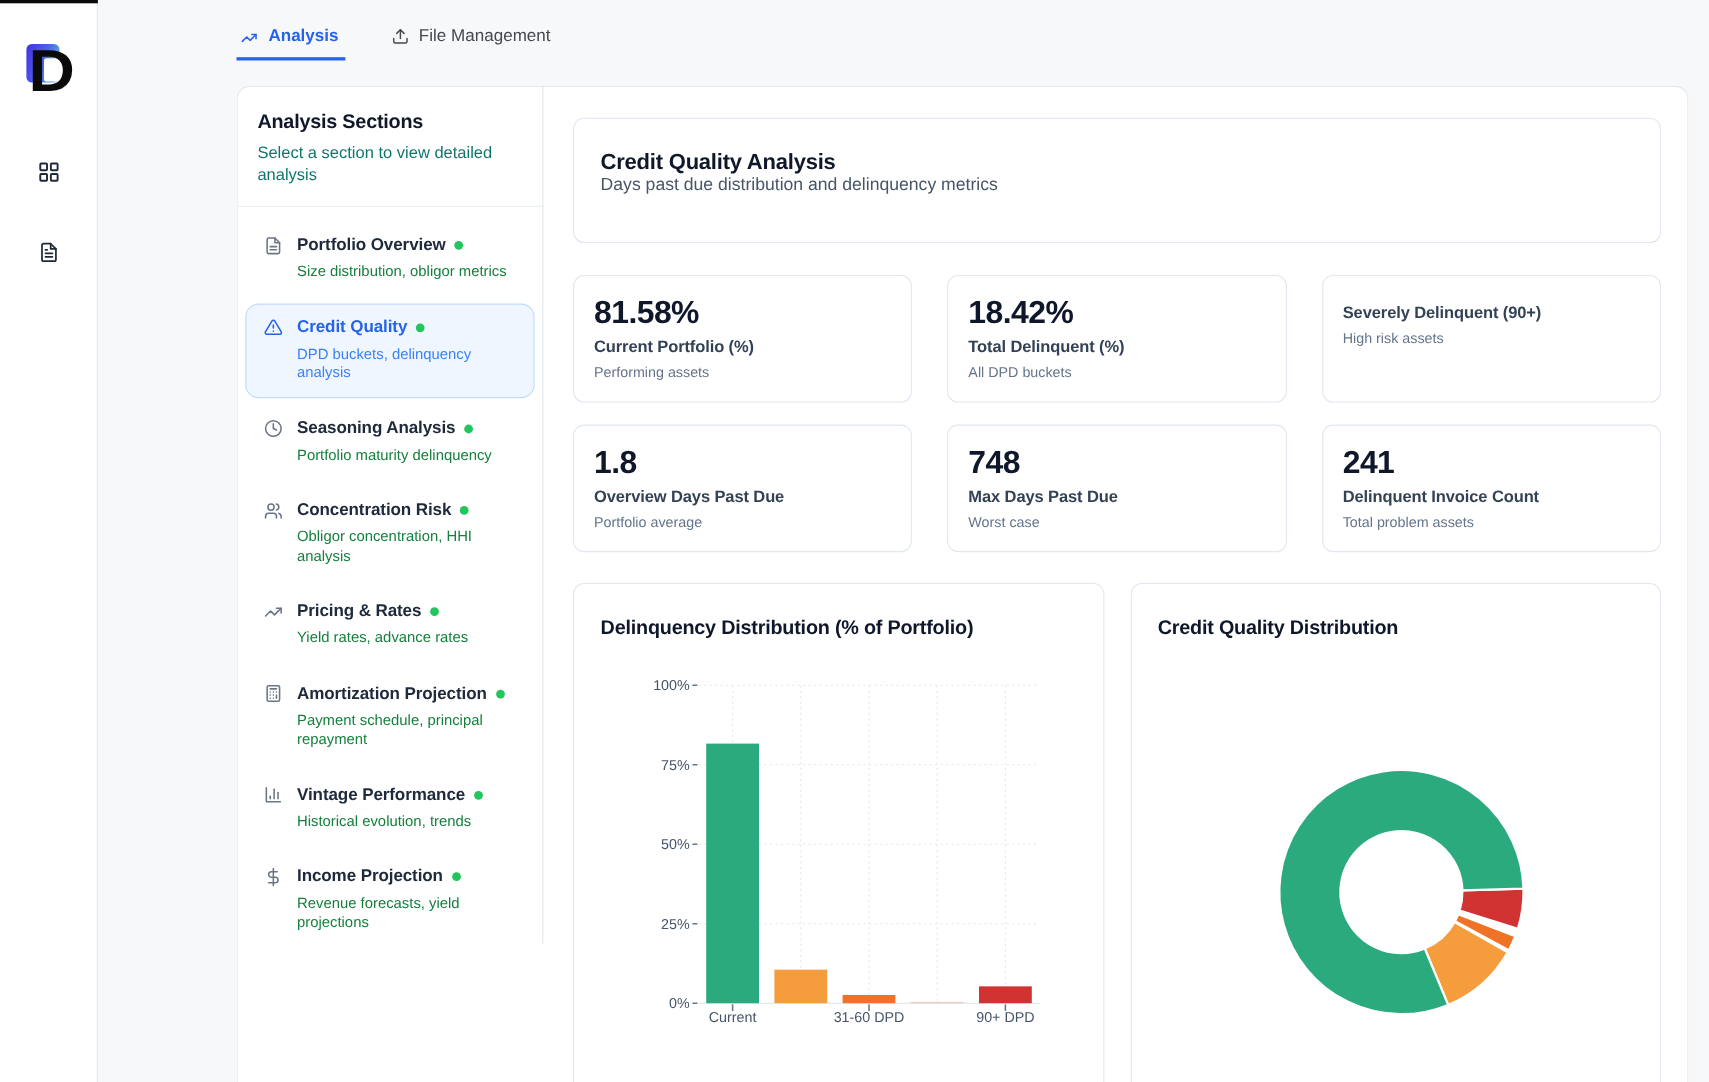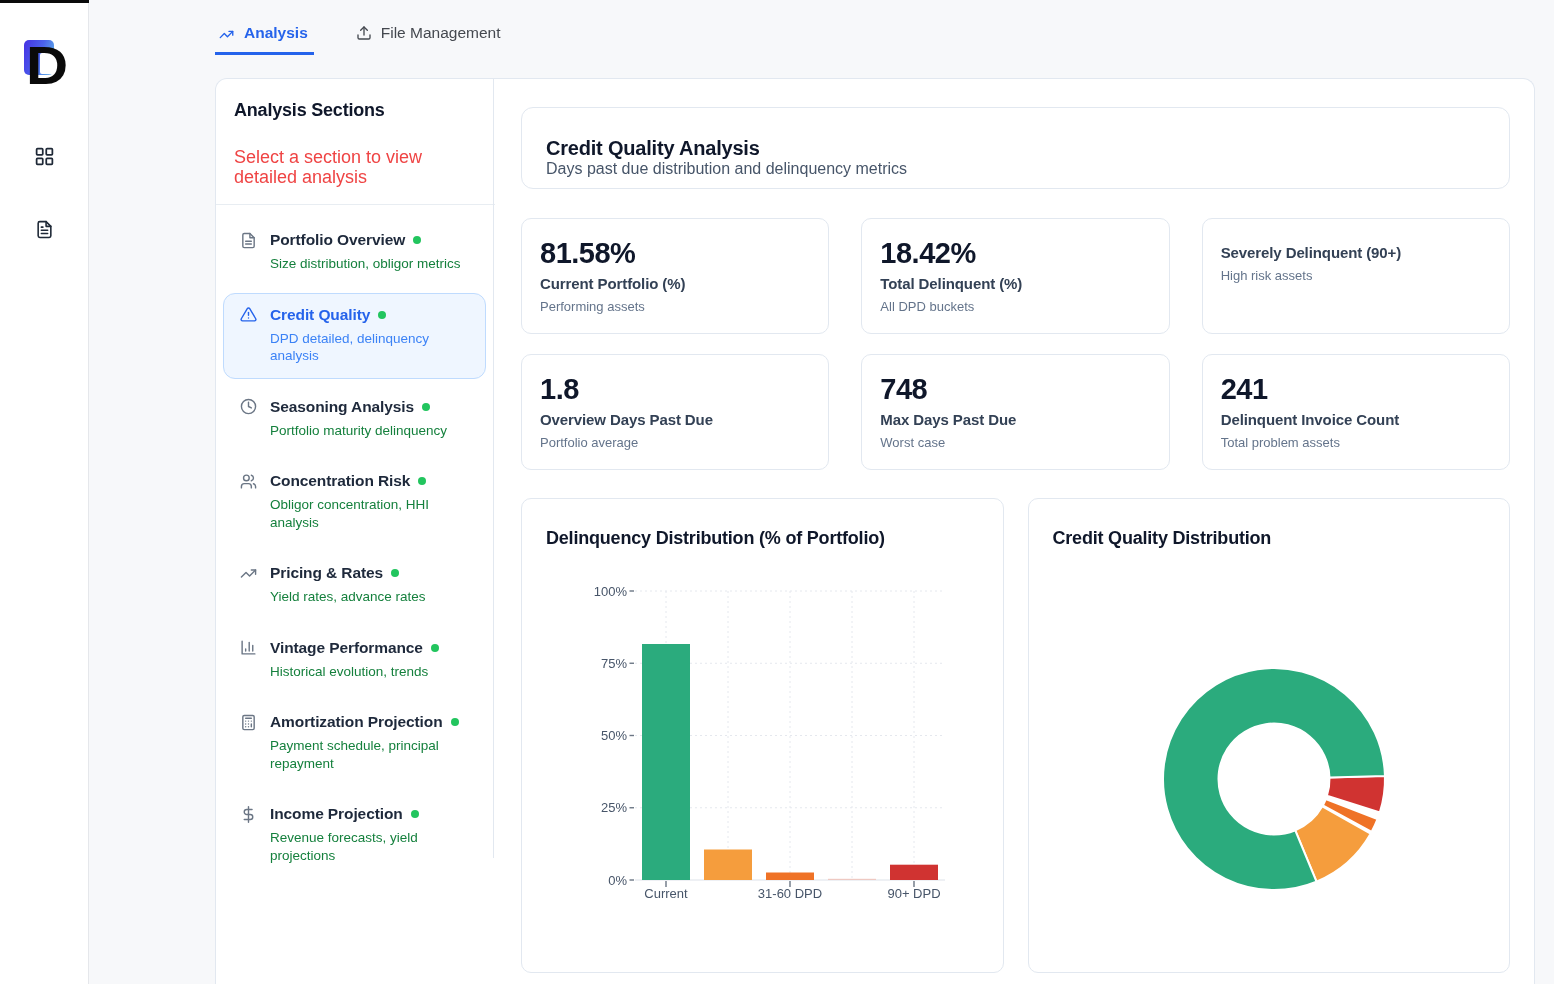--- a/index.html
+++ b/index.html
@@ -12,35 +12,35 @@
 .sideicon { position:absolute; left:34px; width:21px; height:21px; color:#1f2937; }
 main { margin-left:90px; }
 .tabs { display:flex; padding:14px 0 0 125px; height:78px; }
 .tab { display:flex; align-items:flex-end; gap:10px; font-size:15.5px; padding:7px 6px 10px 4px; font-weight:bold; height:41px; color:#2563eb; border-bottom:3px solid #2563eb; }
 .tab2 { display:flex; align-items:center; gap:9px; font-size:15.5px; color:#44484f; margin-left:42px; padding:7px 6px 10px 0; height:41px; }
 .container { position:absolute; left:215px; top:78px; width:1320px; height:906px; background:#ffffff; border:1px solid #e2e8f0; border-bottom:none; border-radius:12px 12px 0 0; display:flex; }
 .nav { width:279px; flex:none; }
 .navb { position:absolute; left:215px; top:78px; width:279px; height:780px; border-right:1px solid #e2e8f0; pointer-events:none; }
 .navhead { padding:21px 18px 17px 18px; border-bottom:1px solid #e8edf2; }
 .navhead h2 { font-size:18px; font-weight:bold; color:#0f172a; letter-spacing:-0.2px; }
-.navhead p { margin-top:26px; font-size:18px; color:#ef4444; line-height:20px; }
+.navhead p { margin-top:9px; font-size:15px; color:#0f766e; line-height:20px; }
 .navlist { padding:13px 9px 0 7px; }
 .item { padding:12px 12px 13px 16px; border:1px solid transparent; border-radius:12px; margin-bottom:6px; }
 .item.active { background:#eff6ff; border-color:#bfdbfe; }
 .irow { display:flex; align-items:center; gap:13px; }
 .irow svg { width:17px; height:17px; flex:none; color:#6b7685; }
 .item.active .irow svg { color:#2563eb; }
 .ititle { font-size:15.5px; font-weight:bold; color:#1e293b; letter-spacing:-0.1px; }
 .item.active .ititle { color:#2563eb; }
 .dot { width:8px; height:8px; border-radius:50%; background:#22c55e; margin-left:-5px; flex:none; }
 .isub { margin-top:6px; padding-left:30px; font-size:13.5px; color:#15803d; line-height:17.5px; }
 .item.active .isub { color:#3b82f6; }
 .content { flex:1; min-width:0; padding:28px 24px 0 26px; }
 .card { background:#fff; border:1px solid #e2e8f0; border-radius:10px; }
-.hcard { padding:29px 26px 26px 24px; margin-bottom:29px; height:82px;border-radius:12px; }
+.hcard { padding:29px 26px 26px 24px; margin-bottom:29px; height:114px; }
 .hcard h1 { font-size:20px; font-weight:bold; color:#0f172a; letter-spacing:-0.2px; }
 .hcard p { margin-top:0; font-size:16px; color:#475569; }
 .metrics { display:grid; grid-template-columns:1fr 1fr 1fr; gap:20px 32px; margin-bottom:28px; }
 .mcard { padding:19px 18px; height:116px; }
 .mval { font-size:29px; font-weight:bold; color:#0f172a; line-height:31px; letter-spacing:-0.5px; }
 .mlabel { margin-top:5px; font-size:15px; font-weight:bold; color:#334155; line-height:20px; letter-spacing:-0.1px; }
 .msub { margin-top:4px; font-size:13px; color:#64748b; line-height:18px; }
 .charts { display:grid; grid-template-columns:1fr 1fr; gap:24px; }
 .ccard { height:475px; padding:26px 26px 26px 24px; position:relative; min-width:0; }
 .ccard h3 { font-size:18px; font-weight:bold; color:#0f172a; letter-spacing:-0.2px; margin-top:3px; }
@@ -108,21 +108,21 @@
         <div class="item active">
           <div class="irow">
               <svg viewBox="0 0 24 24" fill="none" stroke="currentColor" stroke-width="2" stroke-linecap="round" stroke-linejoin="round">
                 <path d="M10.29 3.86L1.82 18a2 2 0 0 0 1.71 3h16.94a2 2 0 0 0 1.71-3L13.71 3.86a2 2 0 0 0-3.42 0z"></path>
                 <line x1="12" y1="9" x2="12" y2="13"></line>
                 <line x1="12" y1="17" x2="12.01" y2="17"></line>
               </svg>
               <span class="ititle">Credit Quality</span>
               <span class="dot"></span>
             </div>
-          <div class="isub">DPD detailed, delinquency analysis</div>
+          <div class="isub">DPD buckets, delinquency analysis</div>
         </div>
         <div class="item">
           <div class="irow">
               <svg viewBox="0 0 24 24" fill="none" stroke="currentColor" stroke-width="2" stroke-linecap="round" stroke-linejoin="round">
                 <circle cx="12" cy="12" r="10"></circle>
                 <polyline points="12 6 12 12 16 14"></polyline>
               </svg>
               <span class="ititle">Seasoning Analysis</span>
               <span class="dot"></span>
             </div>
@@ -144,52 +144,52 @@
         <div class="item">
           <div class="irow">
               <svg viewBox="0 0 24 24" fill="none" stroke="currentColor" stroke-width="2" stroke-linecap="round" stroke-linejoin="round">
                 <polyline points="22 7 13.5 15.5 8.5 10.5 2 17"></polyline>
                 <polyline points="16 7 22 7 22 13"></polyline>
               </svg>
               <span class="ititle">Pricing &amp; Rates</span>
               <span class="dot"></span>
             </div>
           <div class="isub">Yield rates, advance rates</div>
-        </div>
-        <div class="item">
-          <div class="irow">
-              <svg viewBox="0 0 24 24" fill="none" stroke="currentColor" stroke-width="2" stroke-linecap="round" stroke-linejoin="round">
-                <path d="M3 3v18h18"></path>
-                <path d="M18 17V9"></path>
-                <path d="M13 17V5"></path>
-                <path d="M8 17v-3"></path>
-              </svg>
-              <span class="ititle">Vintage Performance</span>
-              <span class="dot"></span>
-            </div>
-          <div class="isub">Historical evolution, trends</div>
         </div>
         <div class="item">
           <div class="irow">
               <svg viewBox="0 0 24 24" fill="none" stroke="currentColor" stroke-width="2" stroke-linecap="round" stroke-linejoin="round">
                 <rect x="4" y="2" width="16" height="20" rx="2"></rect>
                 <line x1="8" y1="6" x2="16" y2="6"></line>
                 <line x1="16" y1="14" x2="16" y2="18"></line>
                 <path d="M16 10h.01"></path>
                 <path d="M12 10h.01"></path>
                 <path d="M8 10h.01"></path>
                 <path d="M12 14h.01"></path>
                 <path d="M8 14h.01"></path>
                 <path d="M12 18h.01"></path>
                 <path d="M8 18h.01"></path>
               </svg>
               <span class="ititle">Amortization Projection</span>
               <span class="dot"></span>
             </div>
           <div class="isub">Payment schedule, principal repayment</div>
+        </div>
+        <div class="item">
+          <div class="irow">
+              <svg viewBox="0 0 24 24" fill="none" stroke="currentColor" stroke-width="2" stroke-linecap="round" stroke-linejoin="round">
+                <path d="M3 3v18h18"></path>
+                <path d="M18 17V9"></path>
+                <path d="M13 17V5"></path>
+                <path d="M8 17v-3"></path>
+              </svg>
+              <span class="ititle">Vintage Performance</span>
+              <span class="dot"></span>
+            </div>
+          <div class="isub">Historical evolution, trends</div>
         </div>
         <div class="item">
           <div class="irow">
               <svg viewBox="0 0 24 24" fill="none" stroke="currentColor" stroke-width="2" stroke-linecap="round" stroke-linejoin="round">
                 <line x1="12" y1="1" x2="12" y2="23"></line>
                 <path d="M17 5H9.5a3.5 3.5 0 0 0 0 7h5a3.5 3.5 0 0 1 0 7H6"></path>
               </svg>
               <span class="ititle">Income Projection</span>
               <span class="dot"></span>
             </div>

